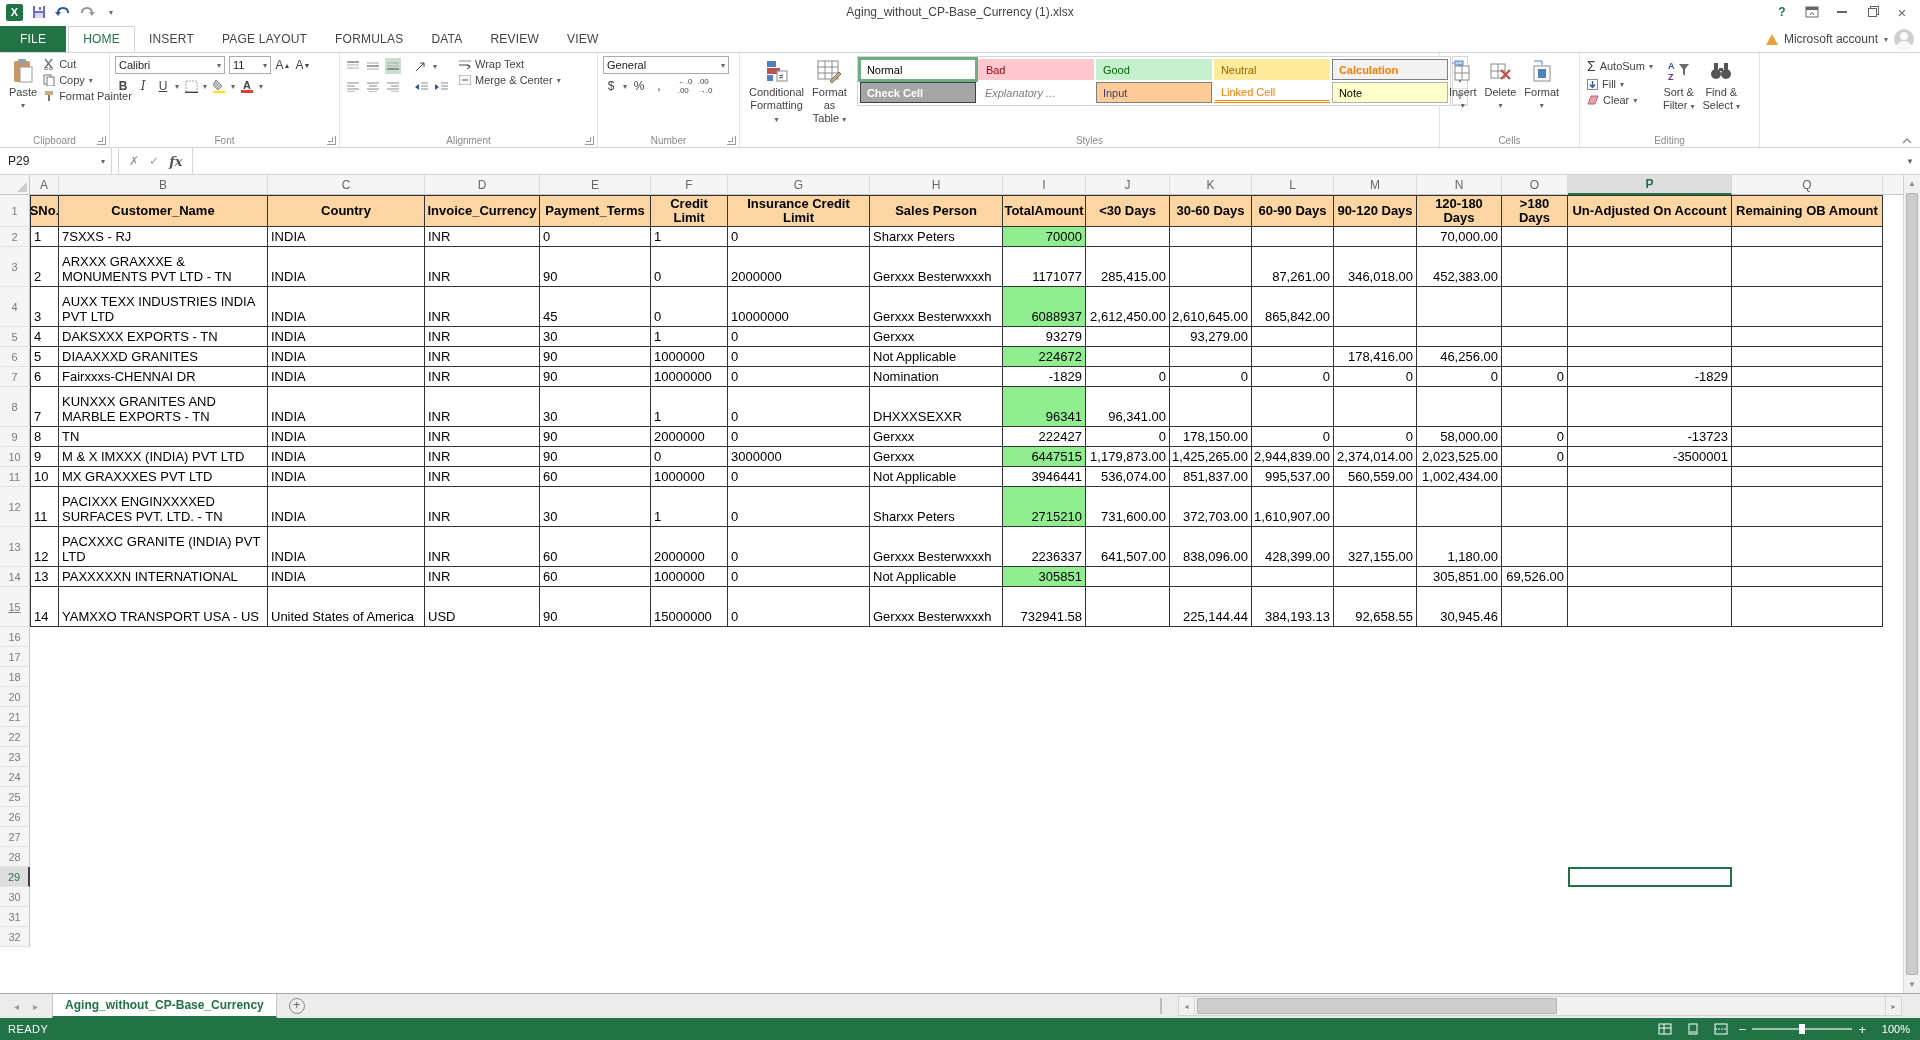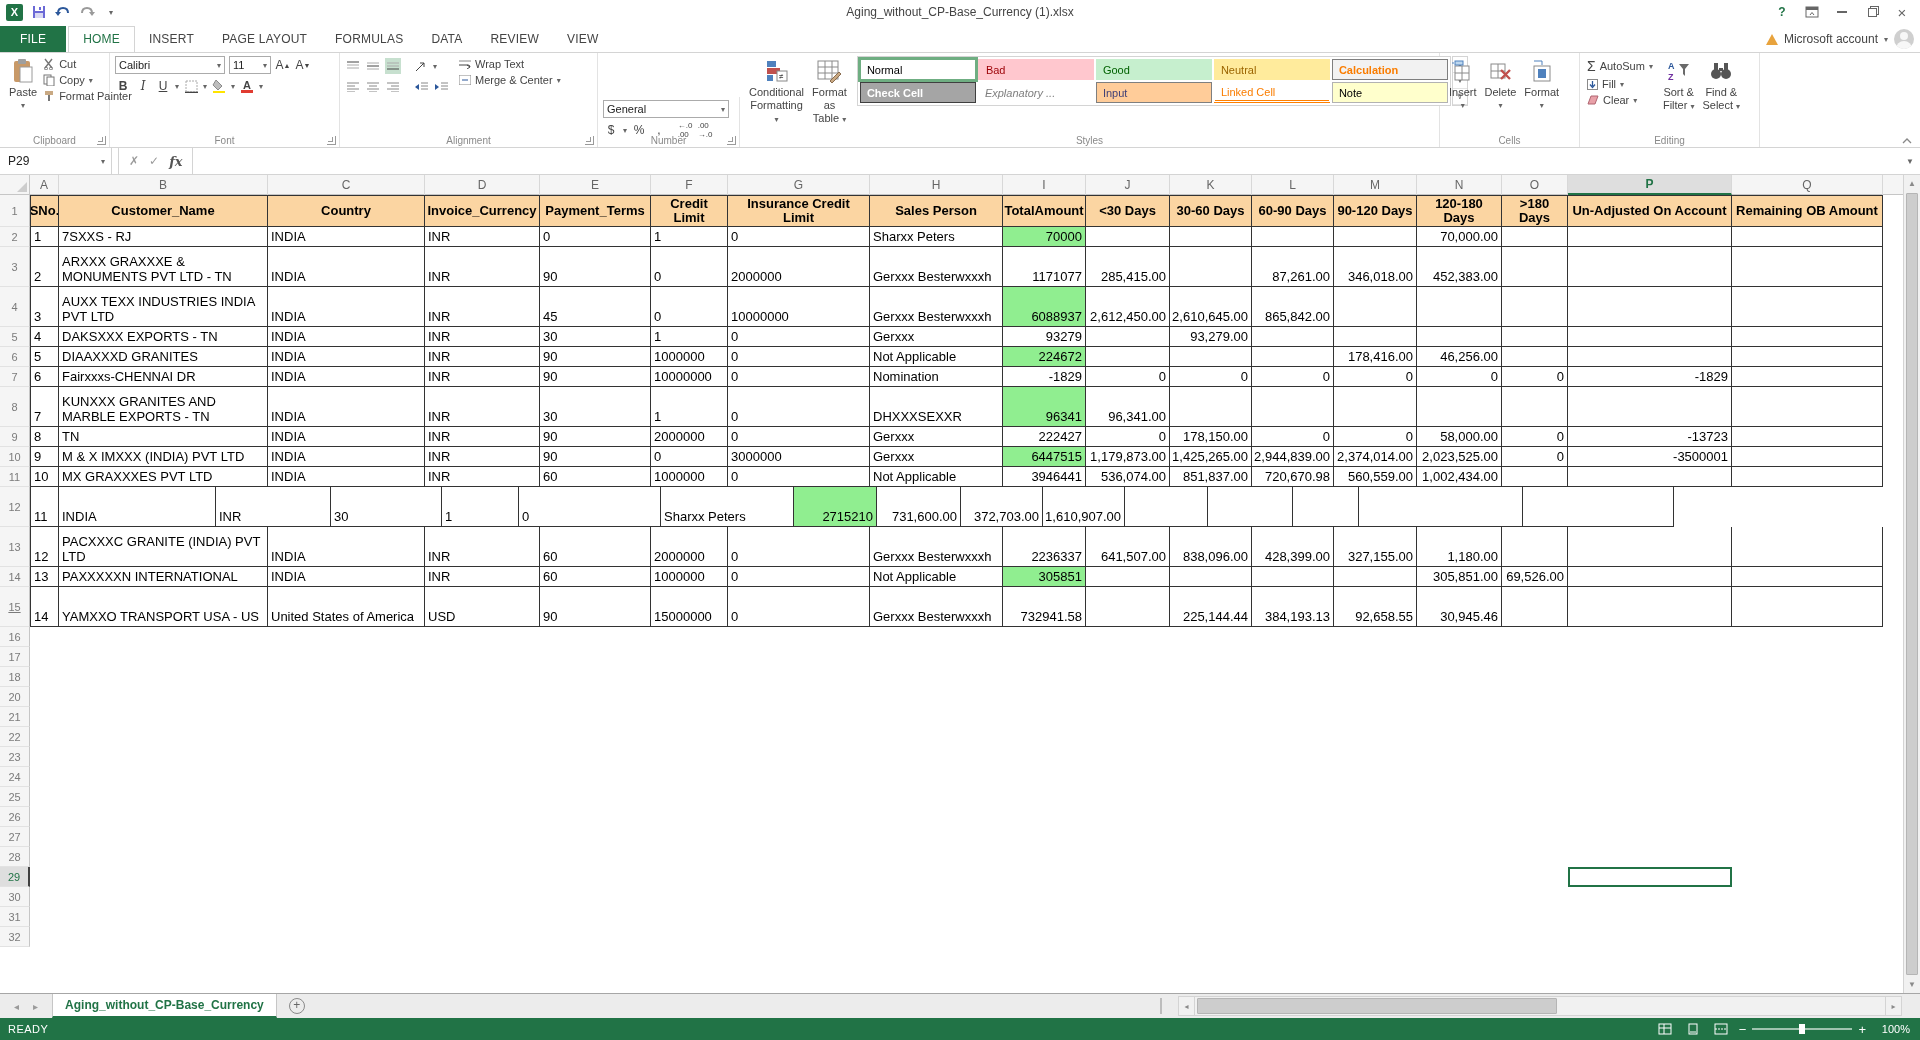--- a/index.html
+++ b/index.html
@@ -371,21 +371,21 @@
               <line x1="3" y1="5" x2="9" y2="5" stroke="#2b579a"></line>
             </svg>
           <span>Merge &amp; Center</span>
             <span class="caret">▾</span>
         </div>
       </div>
       <div class="glabel">Alignment</div>
       <div class="launcher"></div>
     </div>
 
-    <div class="rgroup" style="width:142px;margin-top:44px;">
+    <div class="rgroup" style="width:142px;">
       <div class="fontrows" style="width:100%;">
         <div class="combo" style="width:126px;">
           <span class="cv">General</span>
             <span class="ca">▾</span>
         </div>
         <div class="frow">
           <div class="tbtn">
               <span>$</span>
             </div>
             <span class="caret">▾</span>
@@ -1159,21 +1159,21 @@
             <div class="c right" style="width: 83px;">
               <span>3946441</span>
             </div>
             <div class="c right" style="width: 84px;">
               <span>536,074.00</span>
             </div>
             <div class="c right" style="width: 82px;">
               <span>851,837.00</span>
             </div>
             <div class="c right" style="width: 82px;">
-              <span>720,670.98</span>
+              <span>995,537.00</span>
             </div>
             <div class="c right" style="width: 83px;">
               <span>560,559.00</span>
             </div>
             <div class="c right" style="width: 85px;">
               <span>1,002,434.00</span>
             </div>
             <div class="c right" style="width: 66px;">
               <span></span>
             </div>
@@ -1181,20 +1181,23 @@
               <span></span>
             </div>
             <div class="c right" style="width: 151px;">
               <span></span>
             </div>
           </div>
           <div class="r" style="height: 40px;">
             <div class="gut" style="height: 40px;">12</div>
             <div class="c first" style="width: 29px;">
               <span>11</span>
+            </div>
+            <div class="c" style="width: 209px;">
+              <span>PACIXXX ENGINXXXXED SURFACES PVT. LTD. - TN</span>
             </div>
             <div class="c" style="width: 157px;">
               <span>INDIA</span>
             </div>
             <div class="c" style="width: 115px;">
               <span>INR</span>
             </div>
             <div class="c" style="width: 111px;">
               <span>30</span>
             </div>

